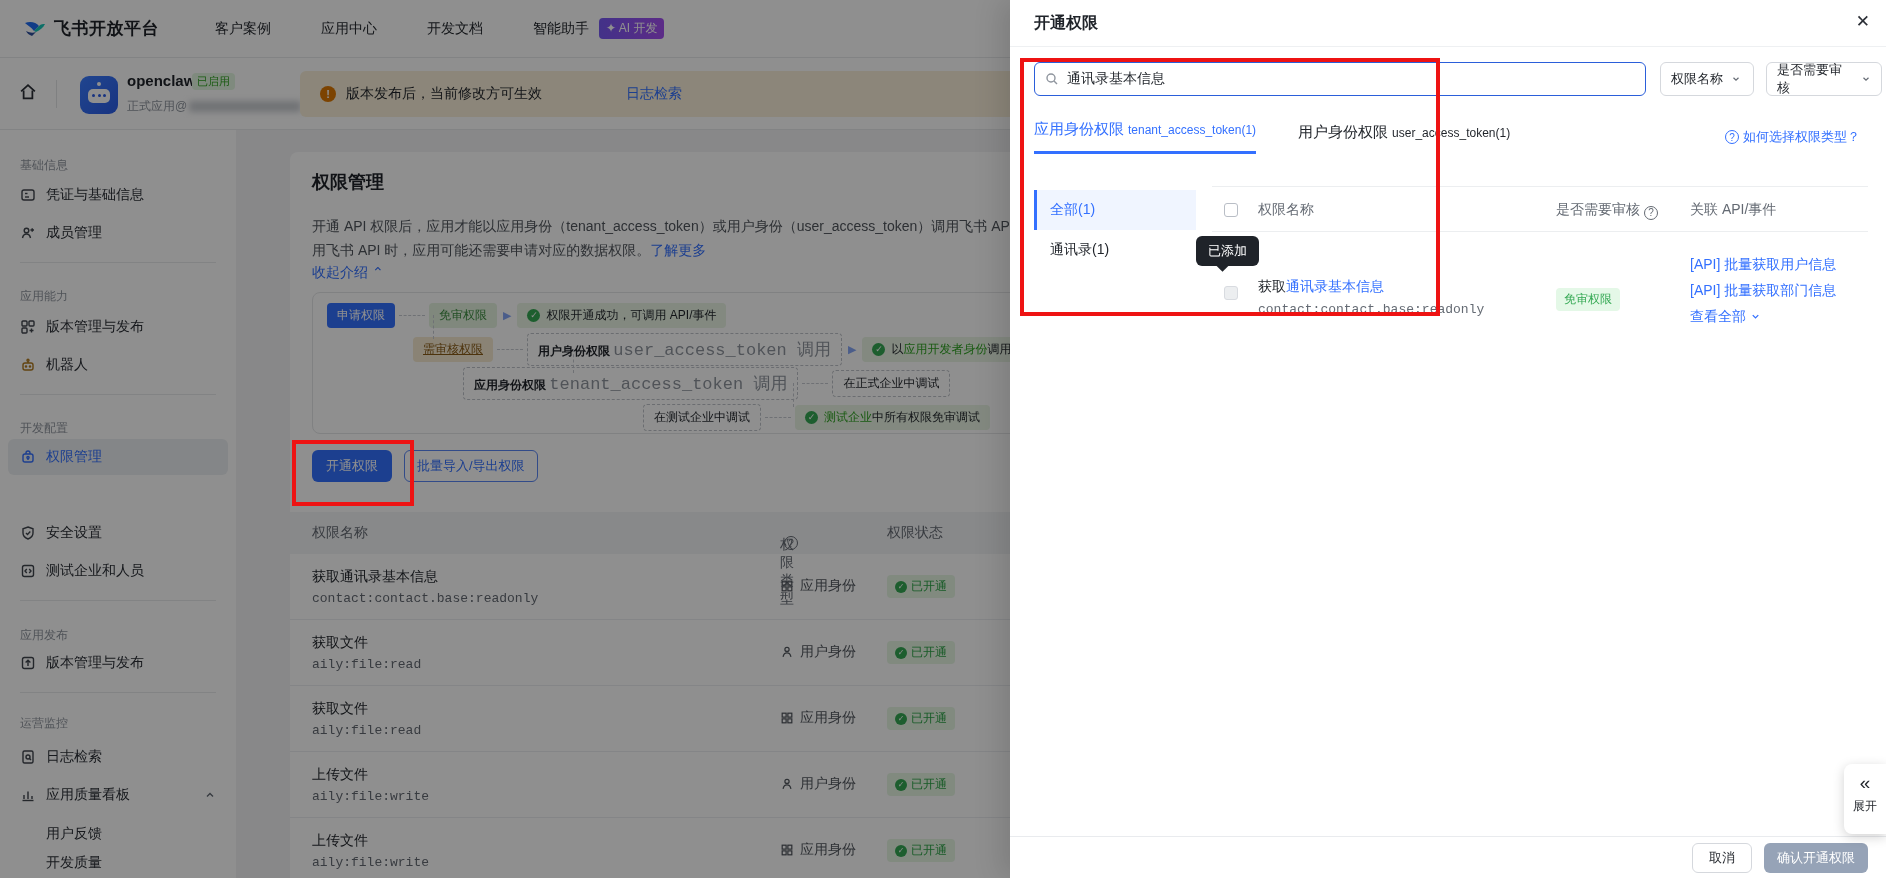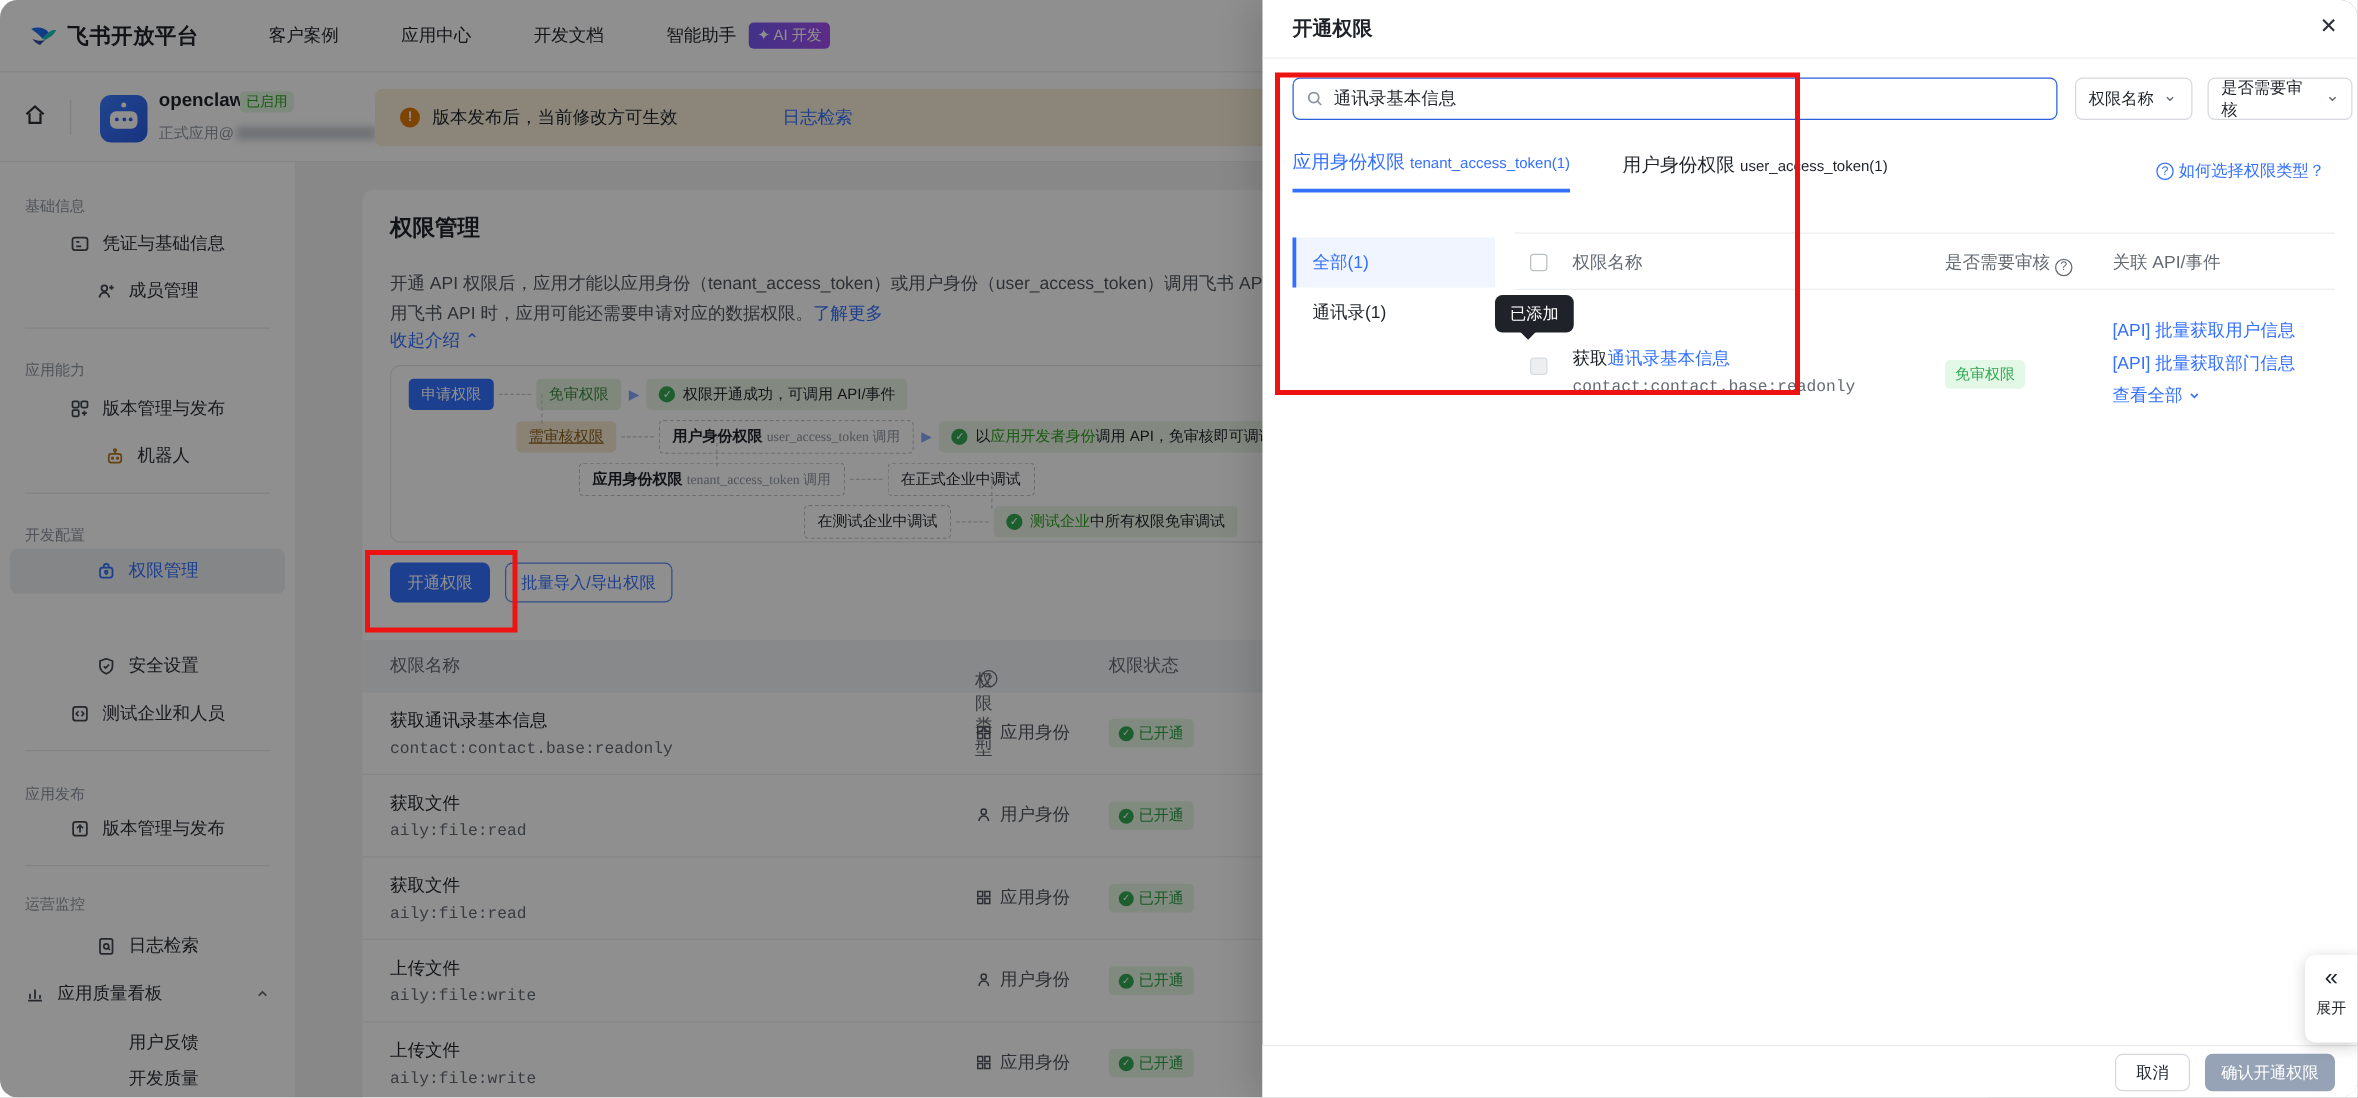--- a/index.html
+++ b/index.html
@@ -1,18 +1,18 @@
 <!DOCTYPE html>
 <html><head>
 <meta charset="utf-8">
 <style>
   * { margin:0; padding:0; box-sizing:border-box; }
   html,body { width:1886px; height:878px; overflow:hidden; background:#fff;
     font-family:"Liberation Sans","DejaVu Sans",sans-serif; color:#1f2329; }
-  #root { position:relative; width:1886px; height:878px; overflow:hidden;border-radius:14px; }
+  #root { position:relative; width:1886px; height:878px; overflow:hidden; }
   svg { display:block; }
 
   
   .topnav { position:absolute; left:0; top:0; width:1886px; height:58px; background:#fff;
     border-bottom:1px solid #e8e9eb; display:flex; align-items:center; padding:0 22px; }
   .brand { display:flex; align-items:center; gap:8px; }
   .brand-name { font-size:17px; font-weight:bold; letter-spacing:.5px; }
   .nav-menu { display:flex; gap:50px; margin-left:56px; font-size:14px; align-items:center; }
   .nav-item { cursor:pointer; }
   .ai-badge { margin-left:-38px; background:linear-gradient(90deg,#7759f3,#a44ef0); color:#fff;
@@ -36,21 +36,21 @@
   .banner { position:absolute; left:300px; top:13px; width:1400px; height:46px; background:#f9efd9;
     border-radius:6px; display:flex; align-items:center; padding:0 20px; font-size:14px; }
   .warn-ic { width:16px; height:16px; border-radius:50%; background:#de7802; color:#fff; font-size:11px;
     font-weight:bold; display:inline-flex; align-items:center; justify-content:center; margin-right:10px; }
   .banner-link { color:#3370ff; margin-left:84px; cursor:pointer; }
 
   
   .sidebar { position:absolute; left:0; top:130px; width:236px; height:748px; background:#fff; }
   .side-sec-title { position:absolute; left:20px; font-size:12px; color:#8f959e; }
   .side-item { position:absolute; left:8px; width:220px; height:36px; border-radius:6px;
-    display:flex; align-items:center; gap:10px; padding:0 12px; font-size:14px; color:#2b2f36; cursor:pointer;justify-content:center; }
+    display:flex; align-items:center; gap:10px; padding:0 12px; font-size:14px; color:#2b2f36; cursor:pointer; }
   .side-item.active { background:#eceff2; color:#3370ff; }
   .side-item.sub { padding-left:38px; }
   .side-item .chev { margin-left:auto; color:#646a73; }
   .side-div { position:absolute; left:20px; width:196px; border-top:1px solid #e8e9eb; }
   .side-ic { width:16px; height:16px; flex:0 0 16px; color:#41464e; }
   .active .side-ic { color:#3370ff; }
   .robot-color { color:#b07a1e; }
 
   
   .main { position:absolute; left:236px; top:130px; width:1650px; height:748px; background:#f2f3f5; }
@@ -64,21 +64,21 @@
     border-radius:8px; overflow:hidden; }
   .frow { position:absolute; left:14px; display:flex; align-items:center; height:24px; }
   .pill { font-size:12px; border-radius:4px; padding:4px 10px; white-space:nowrap; }
   .pill-blue { background:#3370ff; color:#fff; }
   .pill-green { background:#e4f3df; color:#3c8c40; }
   .pill-tan { background:#f6ead1; color:#8a5c17;text-decoration:underline; }
   .gbox { background:#e9f5e4; color:#1f2329; font-size:12px; border-radius:4px; padding:4px 10px;
     display:flex; align-items:center; gap:6px; white-space:nowrap; }
   .dbox { border:1px dashed #bfc3c9; color:#1f2329; font-size:12px; border-radius:4px; padding:4px 10px;
     white-space:nowrap; }
-  .dbox .code { color:#8f959e; font-size:11px; font-family:Liberation Serif, serif; }
+  .dbox .code { color:#8f959e; font-size:17px; font-family:Liberation Mono, monospace; }
   .farrow { color:#86a6f7; font-size:11px; margin:0 6px; }
   .fconn { width:26px; border-top:1px dashed #c6cad0; margin:0 4px; }
   .vconn { position:absolute; border-left:1px dashed #c6cad0; }
   .gdot { width:13px; height:13px; border-radius:50%; background:#34a853; color:#fff; font-size:9px;
     display:inline-flex; align-items:center; justify-content:center; flex:0 0 13px; }
   .ghl { color:#2ea121; }
 
   .btn { display:inline-flex; align-items:center; justify-content:center; height:32px; border-radius:6px;
     font-size:13px; cursor:pointer; }
   .btn-primary { background:#3370ff; color:#fff; border:none; padding:0 14px; }

